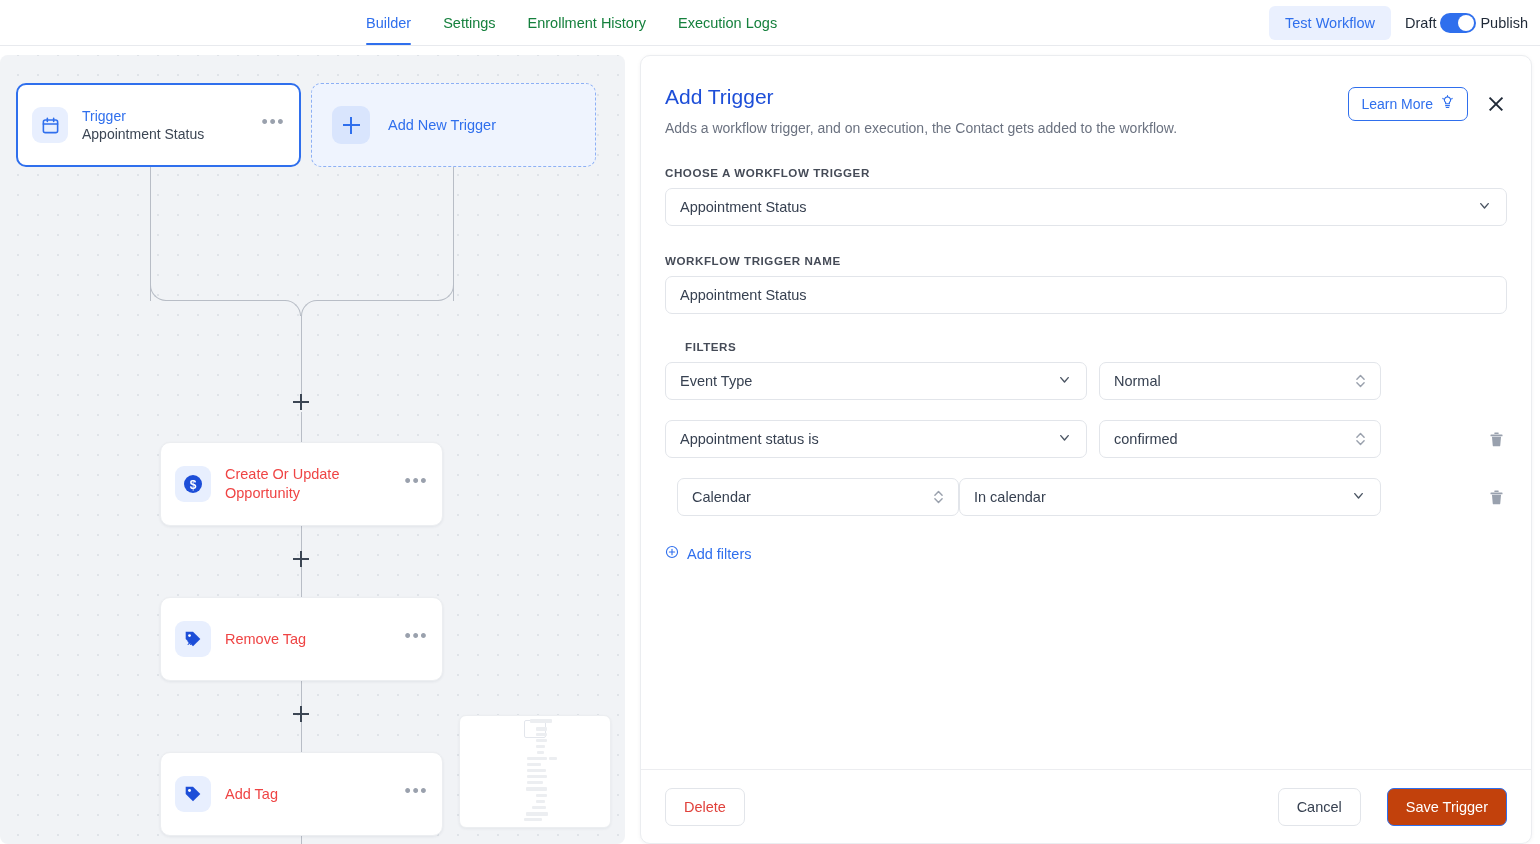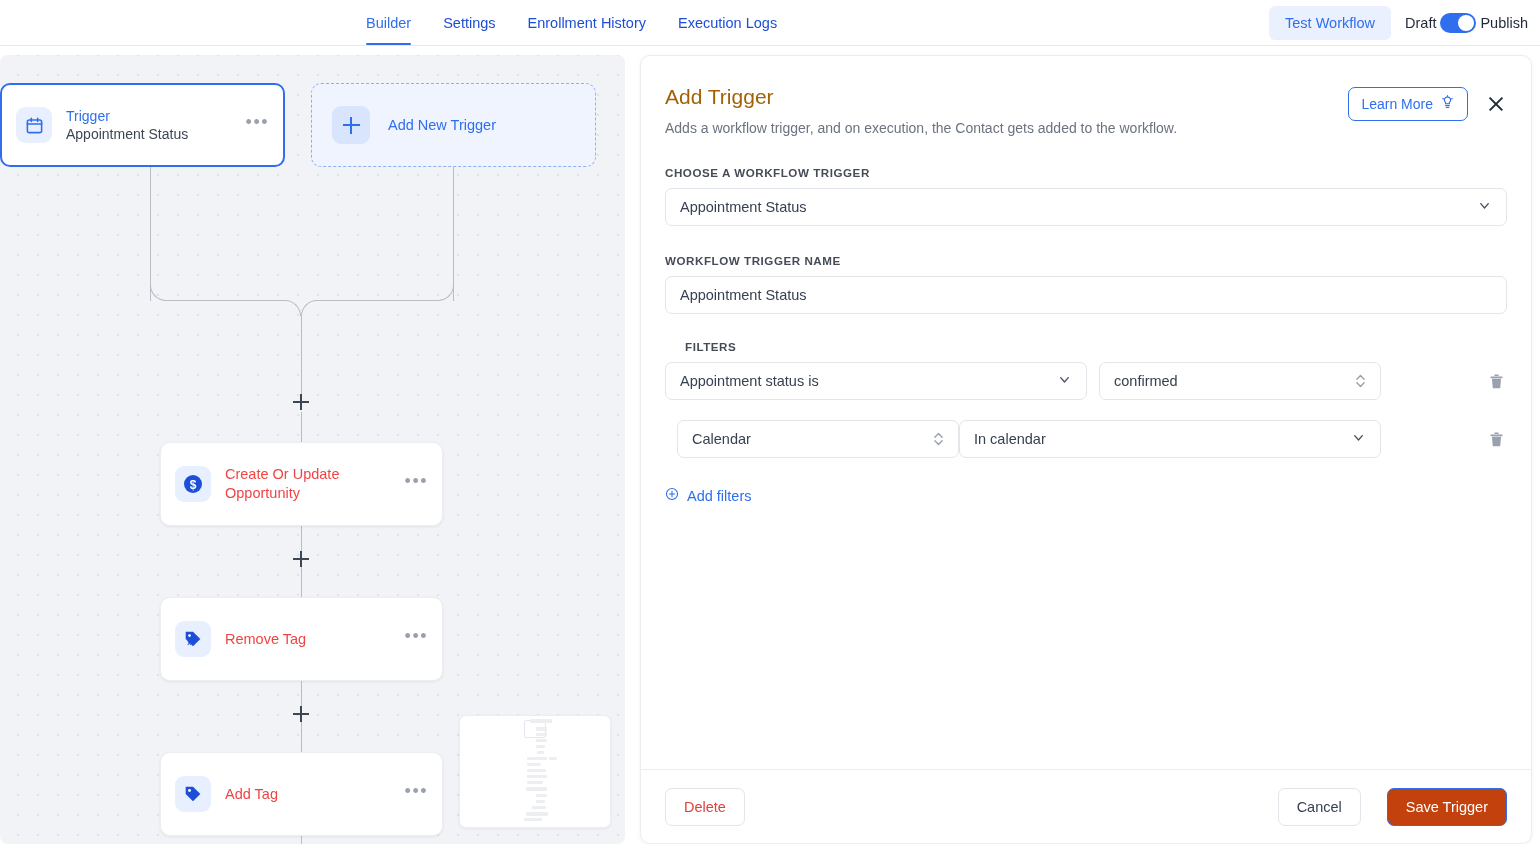--- a/index.html
+++ b/index.html
@@ -14,21 +14,21 @@
 
   
   .topnav {
     position: absolute; left: 0; top: 0; width: 1540px; height: 46px;
     background: #ffffff; border-bottom: 1px solid #e8eaee;
     display: flex; align-items: center;
   }
   .tabs { position: absolute; left: 366px; top: 0; height: 46px; display: flex; align-items: flex-start; gap: 32px; }
   .tab {
     position: relative; height: 45px; display: flex; align-items: center;
-    font-size: 14.5px; color: #1d4ed8; cursor: pointer; white-space: nowrap;
+    font-size: 14.5px; color: #15803d; cursor: pointer; white-space: nowrap;
     padding-top: 1px;
   }
   .tab.active { color: #2f6fed; font-weight: 500; }
   .tab.active::after {
     content: ""; position: absolute; left: 0; right: 0; bottom: 0;
     height: 2.5px; background: #2f6fed; border-radius: 2px;
   }
   .nav-right {
     position: absolute; right: 12px; top: 0; height: 46px;
     display: flex; align-items: center; gap: 14px;
@@ -76,21 +76,21 @@
     color: #3c4654;
   }
   .plus-node::before, .plus-node::after {
     content: ""; position: absolute; background: #3c4654;
   }
   .plus-node::before { left: 0; top: 7px; width: 16px; height: 1.8px; }
   .plus-node::after { top: 0; left: 7px; height: 16px; width: 1.8px; }
 
   
   .trigger-card {
-    position: absolute; left: 0; top: 28px; width: 285px; height: 84px;
+    position: absolute; left: 16px; top: 28px; width: 285px; height: 84px;
     background: #ffffff; border: 2px solid #2f6fed; border-radius: 10px;
     display: flex; align-items: center; padding: 0 14px; gap: 14px;
     cursor: pointer;
   }
   .node-icon {
     width: 36px; height: 36px; border-radius: 9px; background: #e8effe;
     display: flex; align-items: center; justify-content: center; flex: none;
   }
   .trigger-text { flex: 1; min-width: 0; }
   .trigger-kind { font-size: 14px; color: #2f6fed; line-height: 18px; }
@@ -136,21 +136,21 @@
 
   
   .panel {
     position: absolute; left: 640px; top: 55px; width: 892px; height: 789px;
     background: #ffffff; border: 1px solid #ebedf0; border-radius: 10px;
     box-shadow: 0 1px 4px rgba(20,30,50,.05);
     display: flex; flex-direction: column; overflow: hidden;
   }
   .panel-body { flex: 1; padding: 27px 24px 0 24px; overflow: hidden; position: relative; }
   .panel-head { display: flex; align-items: flex-start; justify-content: space-between; }
-  .panel-title { font-size: 21px; font-weight: 500; color: #a16207; line-height: 27px; }
+  .panel-title { font-size: 21px; font-weight: 500; color: #1d4ed8; line-height: 27px; }
   .panel-sub { font-size: 14px; color: #6b7280; margin-top: 9px; line-height: 19px; }
   .head-actions { display: flex; align-items: center; gap: 17px; padding-top: 4px; }
   .learn-more {
     border: 1.3px solid #2f6fed; color: #2f6fed; background: #fff;
     border-radius: 7px; padding: 7px 12px; font-size: 14px; cursor: pointer;
     display: flex; align-items: center; gap: 7px; font-family: inherit; white-space: nowrap;
   }
   .close-x {
     width: 22px; height: 22px; cursor: pointer; position: relative; flex: none;
   }
@@ -370,20 +370,40 @@
       </div>
 
       <div class="field-label">WORKFLOW TRIGGER NAME</div>
       <div class="text-box">
         <span>Appointment Status</span>
       </div>
 
       <div class="field-label filters-label">FILTERS</div>
 
       
+      <div class="filter-row">
+        <div class="select-box filter-left">
+          <span>Event Type</span>
+          <span class="caret">
+            <svg width="15" height="15" viewBox="0 0 24 24" fill="none" stroke="#4b5563" stroke-width="2.2" stroke-linecap="round" stroke-linejoin="round">
+                <polyline points="6 9 12 16 18 9"></polyline>
+              </svg>
+          </span>
+        </div>
+        <div class="select-box filter-right">
+          <span>Normal</span>
+          <span class="stepper">
+            <svg width="11" height="18" viewBox="0 0 12 20" fill="none" stroke="#9aa1ad" stroke-width="1.6" stroke-linecap="round" stroke-linejoin="round">
+                <polyline points="2 8 6 4 10 8"></polyline>
+                <polyline points="2 12 6 16 10 12"></polyline>
+              </svg>
+          </span>
+        </div>
+        <span class="trash-spacer"></span>
+      </div>
 
       
       <div class="filter-row">
         <div class="select-box filter-left">
           <span>Appointment status is</span>
           <span class="caret">
             <svg width="15" height="15" viewBox="0 0 24 24" fill="none" stroke="#4b5563" stroke-width="2.2" stroke-linecap="round" stroke-linejoin="round">
                 <polyline points="6 9 12 16 18 9"></polyline>
               </svg>
           </span>

